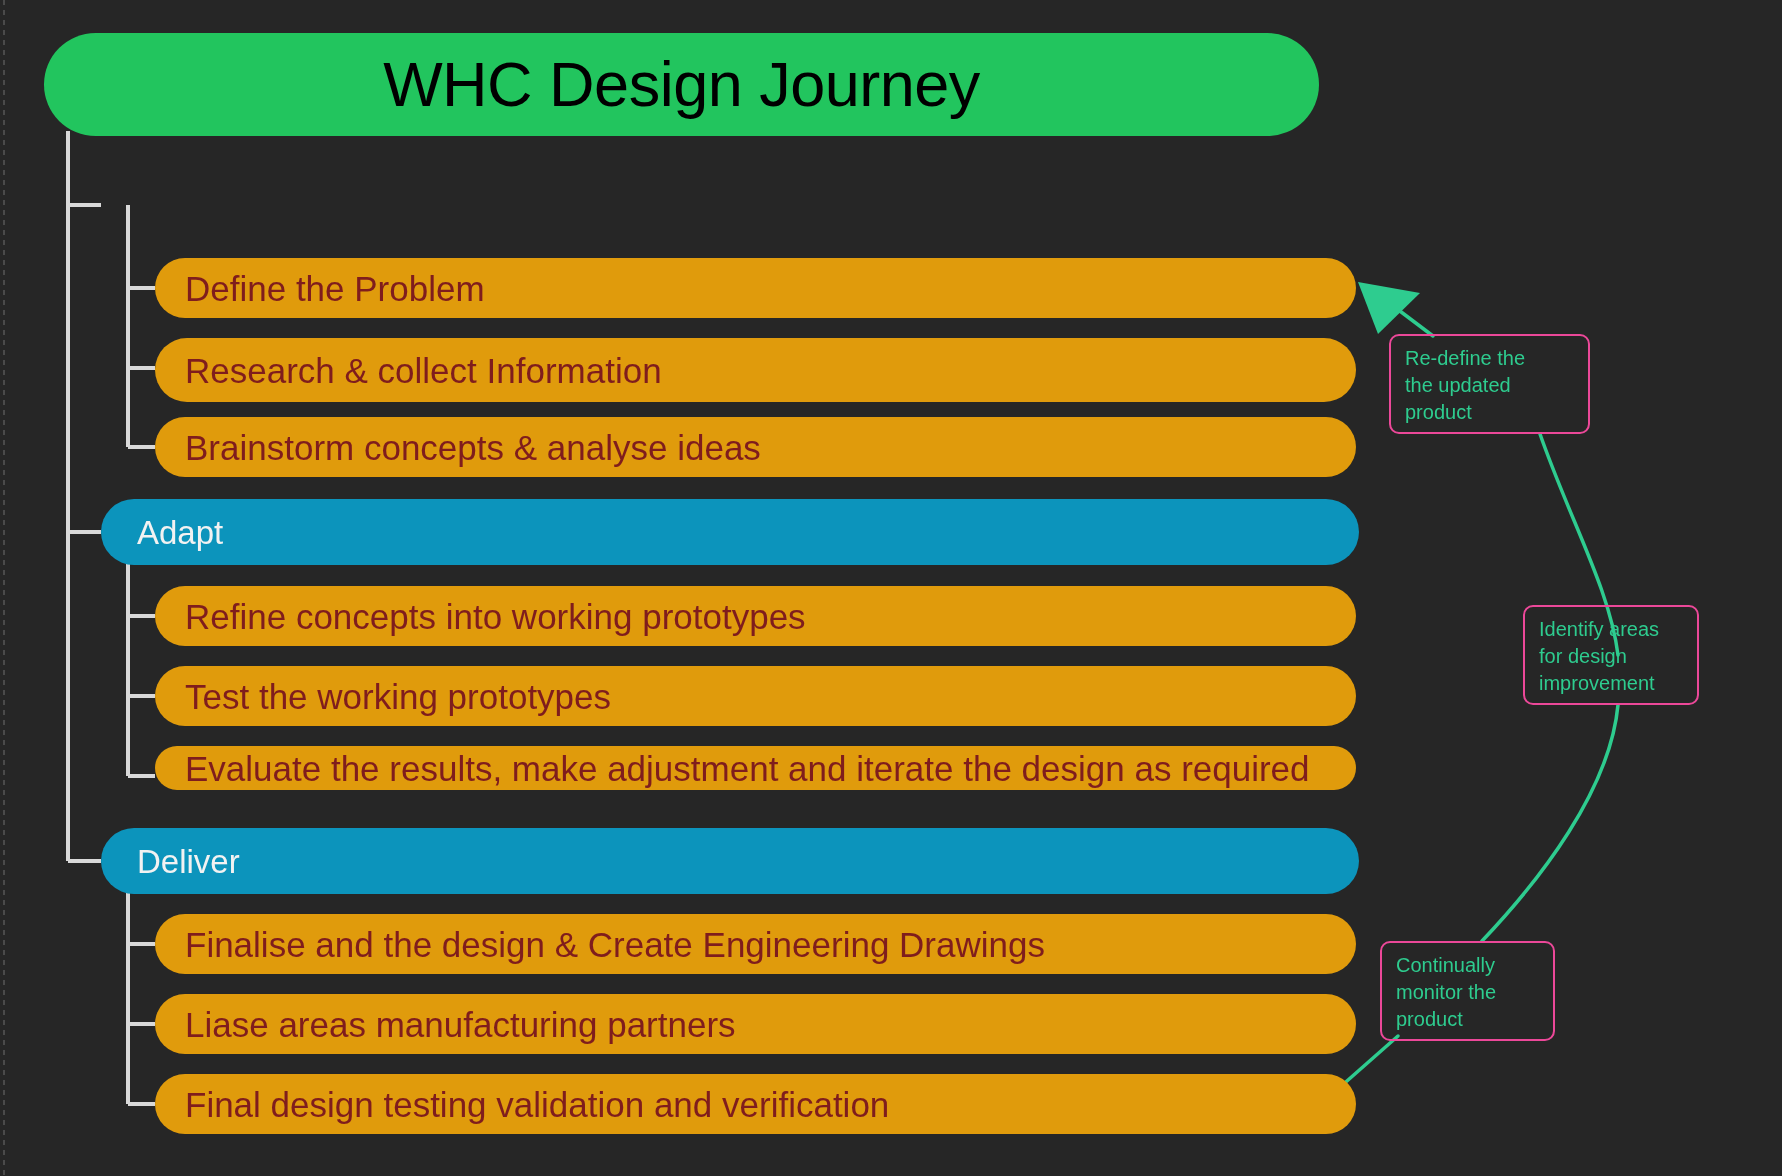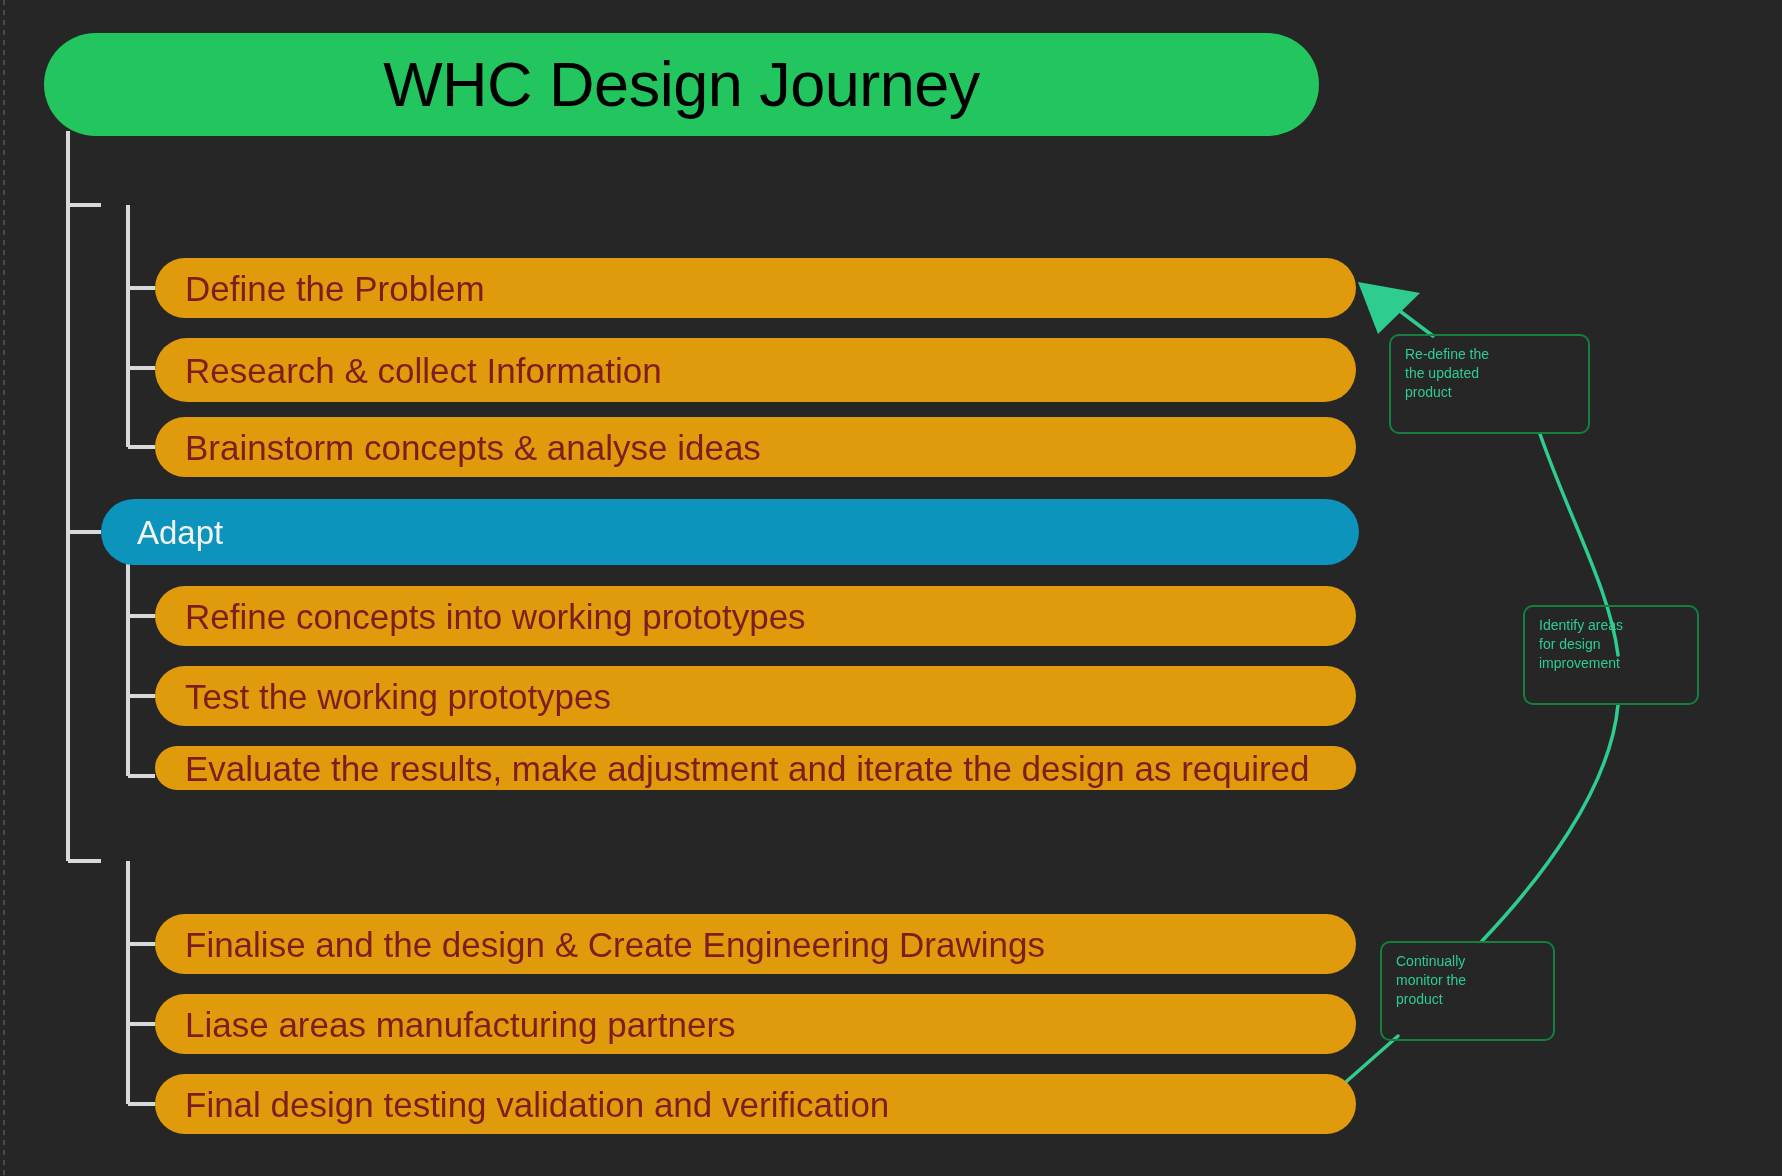--- a/index.html
+++ b/index.html
@@ -76,26 +76,26 @@
   .node-leaf .node-label {
     color: #7f1d1d;
     font-size: 35px;
     line-height: 1;
     white-space: nowrap;
   }
 
   
   .callout {
     position: absolute;
-    border: 2px solid #15803d;
+    border: 2px solid #ec4899;
     border-radius: 10px;
     box-sizing: border-box;
     padding: 9px 12px 10px 14px;
     color: #2ecc8f;
-    font-size: 14px;
+    font-size: 20px;
     line-height: 1.34;
     background: transparent;
   }
   .callout div { white-space: nowrap; }
 </style>
 </head>
 <body>
 
 <div id="canvas">
 
@@ -164,20 +164,23 @@
   <div class="node node-leaf" style="left:155px; top:586px; width:1201px; height:60px;">
     <span class="node-label">Refine concepts into working prototypes</span>
   </div>
   <div class="node node-leaf" style="left:155px; top:666px; width:1201px; height:60px;">
     <span class="node-label">Test the working prototypes</span>
   </div>
   <div class="node node-leaf" style="left:155px; top:746px; width:1201px; height:44px;">
     <span class="node-label">Evaluate the results, make adjustment and iterate the design as required</span>
   </div>
 
+  <div class="node node-cat" style="left:101px; top:828px; width:1258px; height:66px;">
+    <span class="node-label">Deliver</span>
+  </div>
   <div class="node node-leaf" style="left:155px; top:914px; width:1201px; height:60px;">
     <span class="node-label">Finalise and the design &amp; Create Engineering Drawings</span>
   </div>
   <div class="node node-leaf" style="left:155px; top:994px; width:1201px; height:60px;">
     <span class="node-label">Liase areas manufacturing partners</span>
   </div>
   <div class="node node-leaf" style="left:155px; top:1074px; width:1201px; height:60px;">
     <span class="node-label">Final design testing validation and verification</span>
   </div>
 

